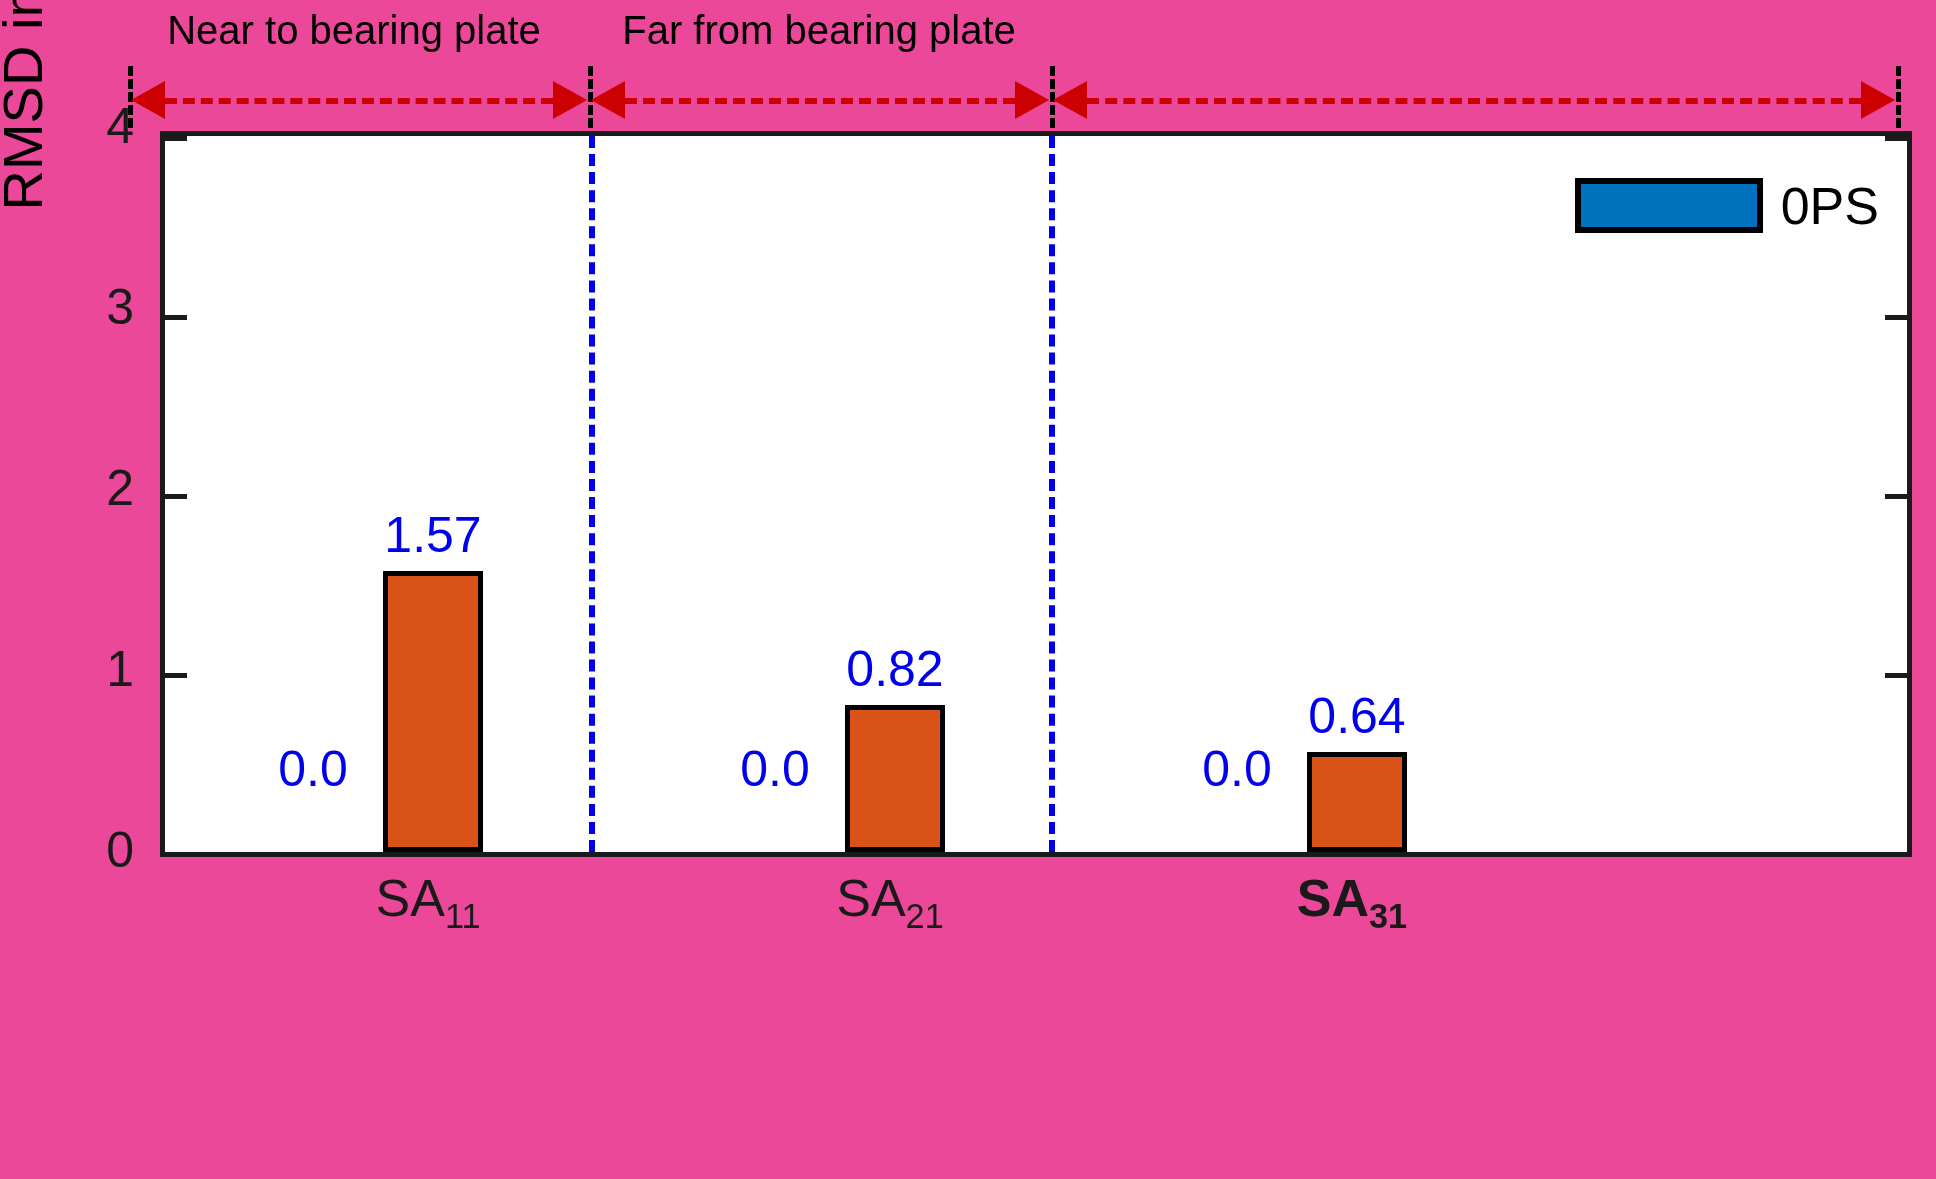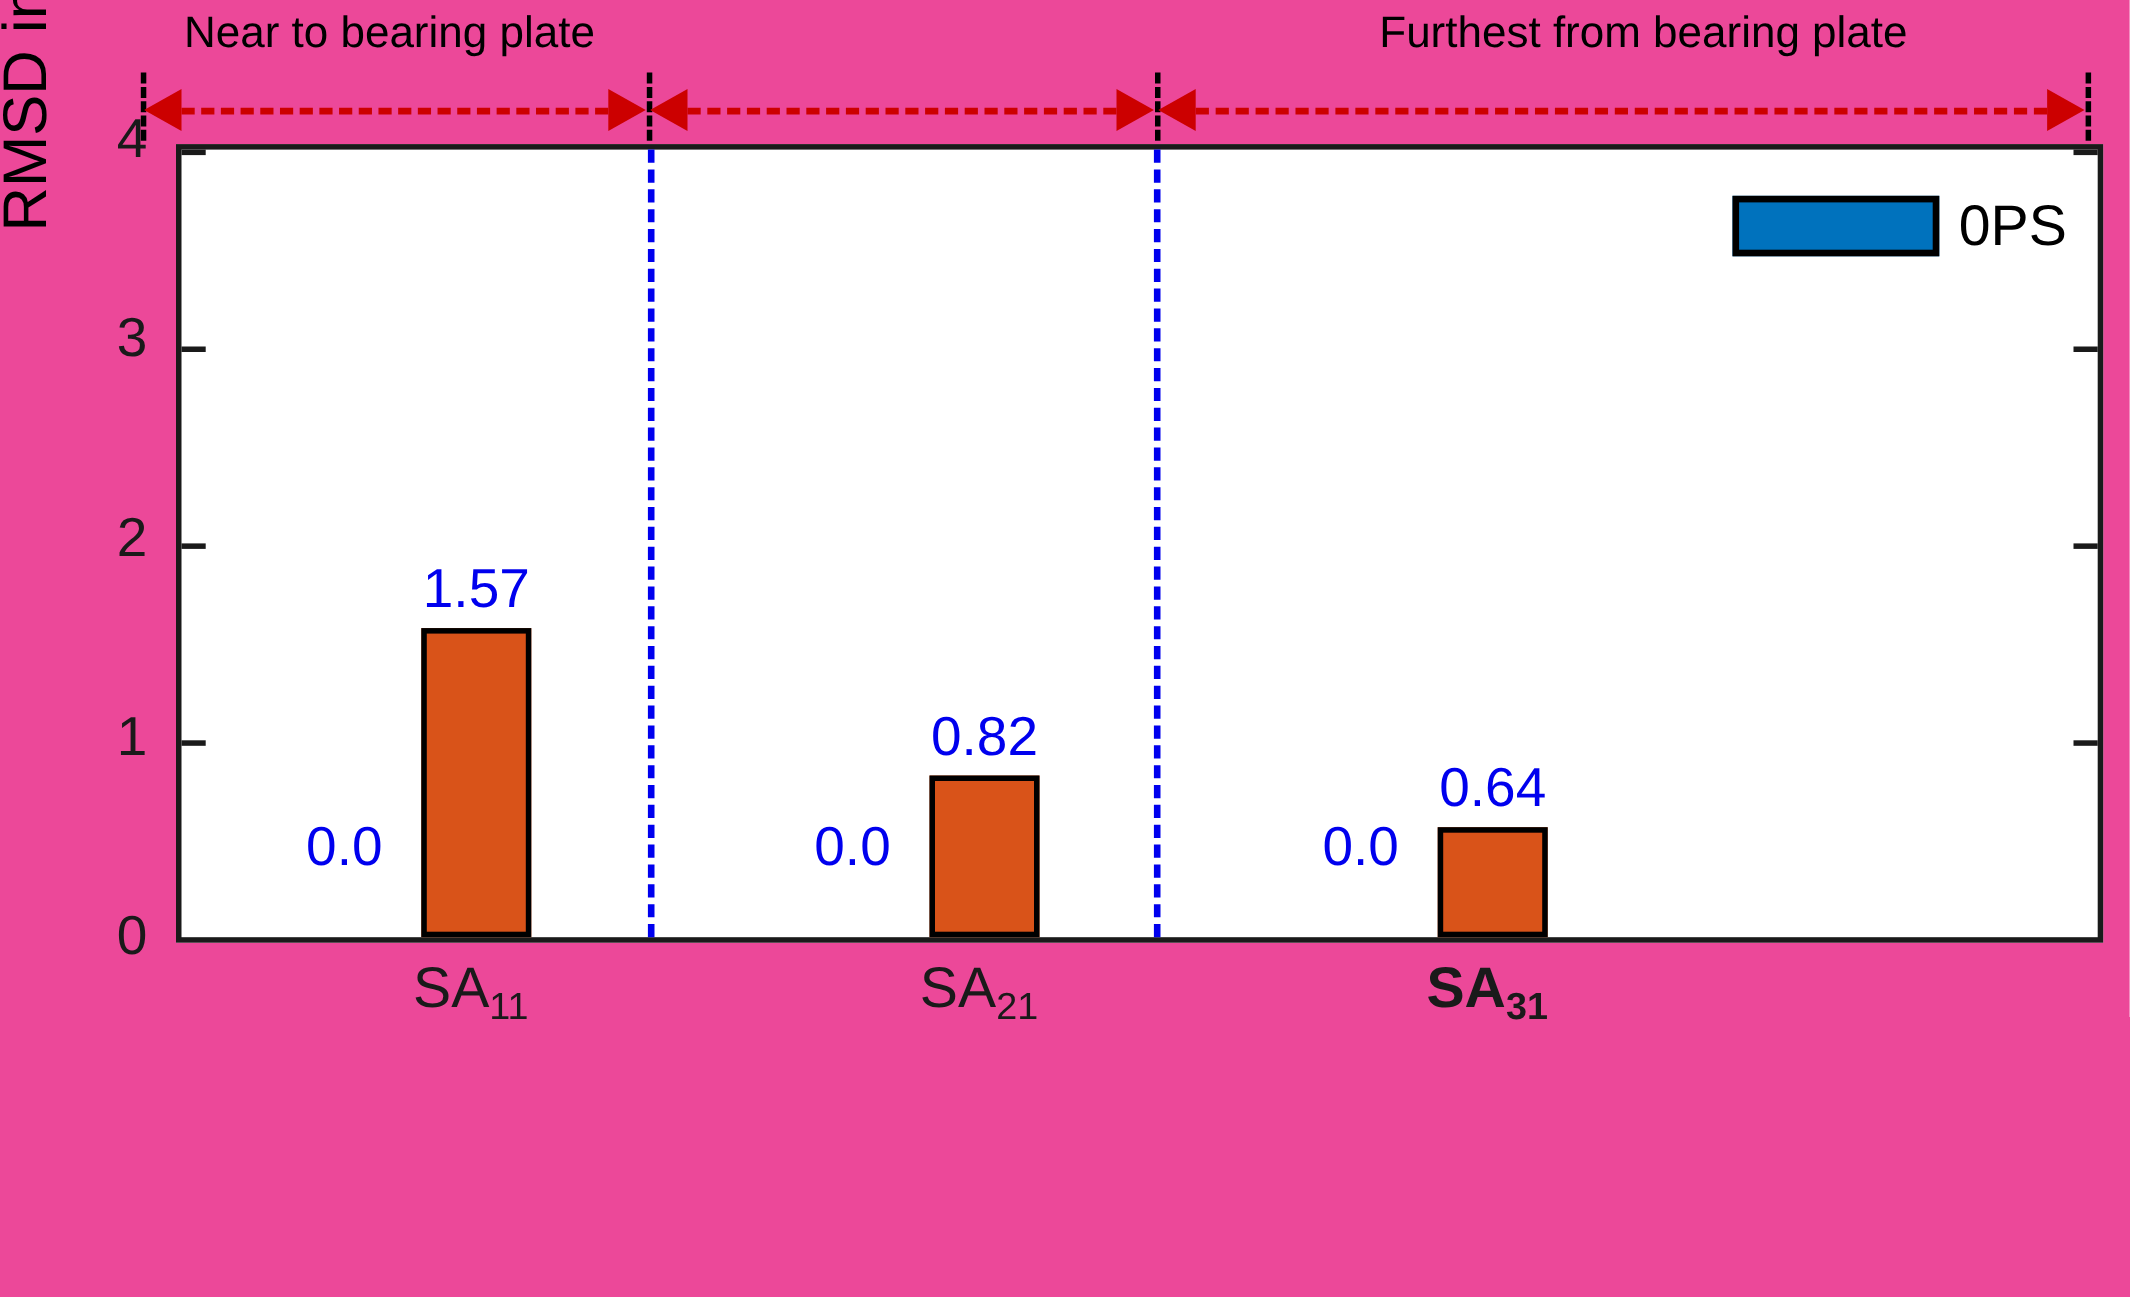--- a/index.html
+++ b/index.html
@@ -57,21 +57,21 @@
           font-size:56px;color:#000;text-align:center;white-space:nowrap;}
 </style>
 </head>
 <body>
 
 <div id="root">
 
   <div class="top-band">
 
     <div class="band-label" style="left:124px;width:460px;">Near to bearing plate</div>
-    <div class="band-label" style="left:1054px;width:880px;">Furthest from bearing plate</div>
+    <div class="band-label" style="left:590px;width:458px;">Far from bearing plate</div>
 
     <div class="band-divider" style="left:128px;"></div>
     <div class="band-divider" style="left:588px;"></div>
     <div class="band-divider" style="left:1050px;"></div>
     <div class="band-divider" style="left:1896px;"></div>
 
     <div class="arrow-row">
 
       <div class="ahead left" style="left:131px;"></div>
       <div class="arrow-seg" style="left:165px;width:388px;"></div>

